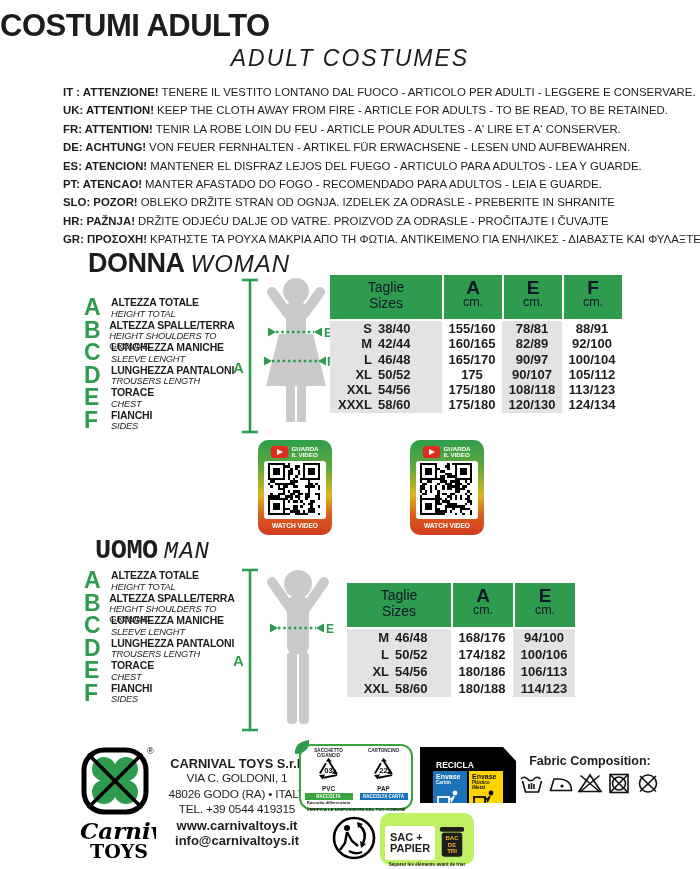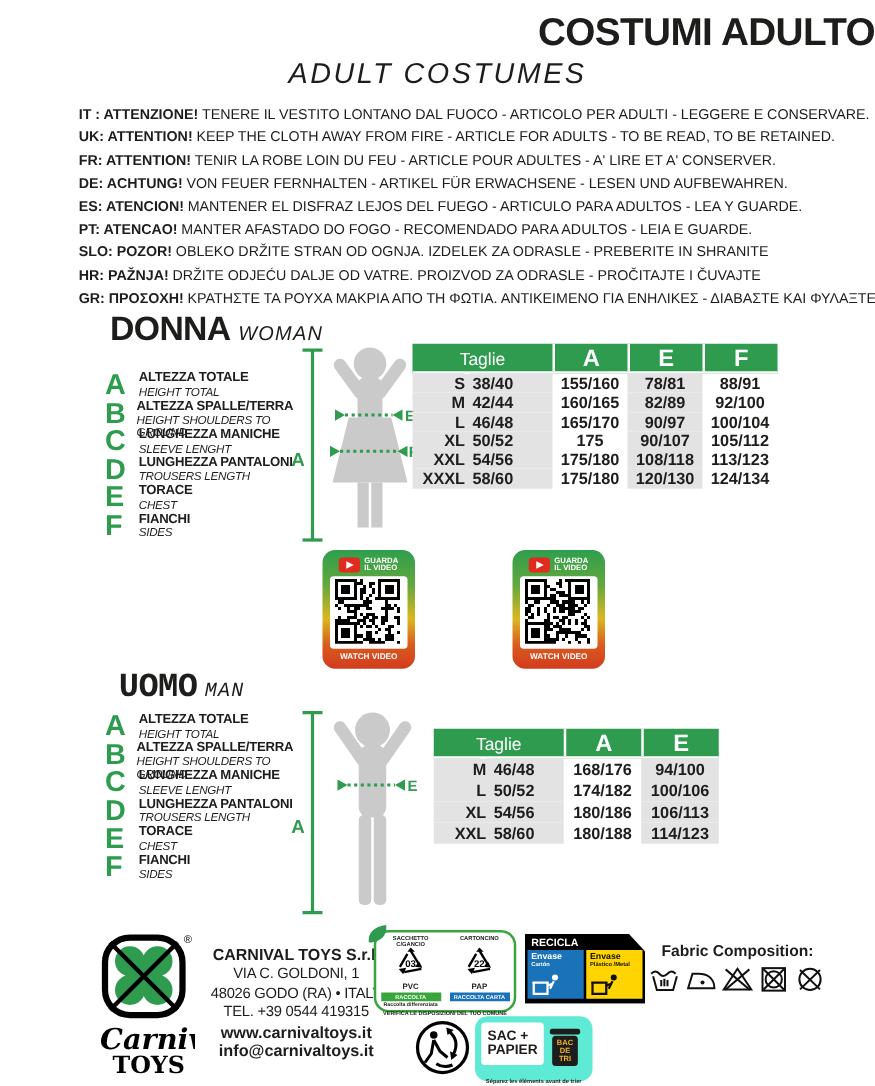--- a/index.html
+++ b/index.html
@@ -1,43 +1,43 @@
 <!DOCTYPE html>
 <html><head>
 <meta charset="utf-8">
 <style>
   html,body{margin:0;padding:0;background:#fff;}
   .page{position:relative;width:700px;height:869px;background:#fff;overflow:hidden;
         font-family:"Liberation Sans",sans-serif;color:#1d1d1b;}
   
-  .title{position:absolute;top:8px;left:0;width:700px;text-align:right;
+  .title{position:absolute;top:8px;left:0;width:700px;text-align:left;
          font-size:31px;font-weight:800;letter-spacing:-0.5px;}
   .subtitle{position:absolute;top:45px;left:0;width:700px;text-align:center;
             font-size:23px;font-style:italic;letter-spacing:2px;}
   
   .warnings{position:absolute;left:63px;top:83px;width:600px;font-size:11.4px;line-height:18.4px;}
   .wline{white-space:nowrap;}
   .wline b{font-weight:700;margin-right:3px;}
   
   .sec-head{position:absolute;font-size:27px;font-weight:800;letter-spacing:-0.5px;}
-  .sec-head .en{font-weight:400;font-style:italic;font-size:16px;letter-spacing:1px;margin-left:6px;}
+  .sec-head .en{font-weight:400;font-style:italic;font-size:24px;letter-spacing:1px;margin-left:6px;}
   
   .measures{position:absolute;left:84px;width:165px;}
   .mrow{display:flex;height:22.6px;}
   .m-letter{width:27px;font-size:23px;font-weight:800;color:#2e9b4f;line-height:21px;}
   .m-it{font-size:10.5px;font-weight:700;line-height:11.5px;letter-spacing:-0.2px;}
   .m-en{font-size:9.3px;font-style:italic;line-height:10px;letter-spacing:-0.2px;}
   
   .figure{position:absolute;}
   
   .sizetable{position:absolute;}
   .thead{display:grid;background:#2e9b4f;border-bottom:2px solid #fff;}
   .w-cols{grid-template-columns:112px 60px 60px 60px;}
   .m-cols{grid-template-columns:104px 62px 62px;}
-  .th{color:#ffffff;text-align:center;padding-top:4px;height:22px;box-sizing:border-box;border-left:2px solid #fff;}
+  .th{color:#0f172a;text-align:center;padding-top:4px;height:44px;box-sizing:border-box;border-left:2px solid #fff;}
   .th:first-child{border-left:none;}
   .th-sizes div{font-size:14px;line-height:16px;}
   .th-letter{font-size:19px;font-weight:700;line-height:17px;}
   .th-unit{font-size:12.5px;line-height:13px;}
   .trow{display:grid;}
   .w-row{height:15.3px;}
   .m-row{height:17px;}
   .td{font-size:13px;font-weight:700;text-align:center;line-height:15.3px;}
   .m-row .td{line-height:17px;}
   .c-gray{background:#e3e3e3;}
@@ -66,35 +66,35 @@
   .eco-col{width:50px;text-align:center;}
   .eco-label{font-size:4.6px;font-weight:700;line-height:5px;height:10px;}
   .eco-mat{font-size:6.3px;font-weight:700;line-height:6px;}
   .eco-badge{margin:1px auto 0;width:48px;height:7px;color:#fff;font-size:4.5px;font-weight:700;line-height:7px;}
   .badge-green{background:#3aa53c;}
   .badge-blue{background:#1a72b8;}
   .eco-sub{font-size:4.2px;font-weight:700;line-height:5px;}
   .eco-bottom{text-align:center;font-size:4.4px;font-weight:700;margin-top:2px;}
   .eco-leaf{position:absolute;left:-8px;top:-8px;}
   .recicla{position:absolute;left:420px;top:747px;width:96px;height:56px;background:#000;
-           clip-path:polygon(0 0,83px 0,96px 14px,96px 100%,0 100%);padding:2px;box-sizing:border-box;}
+           clip-path:polygon(0 0,83px 0,96px 14px,96px 100%,0 100%);padding:13px;box-sizing:border-box;}
   .recicla-title{color:#fff;font-size:8.5px;font-weight:700;line-height:11px;padding-left:3px;}
   .recicla-cells{display:flex;gap:2px;}
   .re-cell{width:45px;height:39px;box-sizing:border-box;padding:2px 0 0 3px;position:relative;}
   .re-blue{background:#1a72b8;color:#fff;}
   .re-yellow{background:#ffd400;color:#101010;}
   .re-l1{font-size:7px;font-weight:700;line-height:7px;}
   .re-l2{font-size:4.6px;font-weight:700;line-height:5px;}
   .re-icon{position:absolute;left:2px;bottom:1px;}
   .composition{position:absolute;left:498px;top:753px;width:184px;text-align:center;}
   .comp-line{font-size:12.5px;font-weight:800;line-height:16px;}
   .care-row{display:flex;justify-content:center;gap:3px;margin-top:3px;}
   .triman{position:absolute;left:332px;top:816px;}
-  .sac{position:absolute;left:380px;top:813px;width:94px;height:52px;background:#5eead4;border-radius:10px;
-       display:flex;align-items:flex-start;gap:3px;padding:5px;box-sizing:border-box;}
+  .sac{position:absolute;left:380px;top:813px;width:94px;height:52px;background:#bef264;border-radius:10px;
+       display:flex;align-items:flex-end;gap:3px;padding:5px;box-sizing:border-box;}
   .sac-white{background:#fff;border-radius:3px;width:50px;height:34px;display:flex;flex-direction:column;
              justify-content:center;padding-left:5px;font-weight:800;font-size:11px;line-height:11.5px;box-sizing:border-box;}
   .sac-caption{position:absolute;left:378px;top:862px;width:98px;font-size:4.6px;font-weight:700;text-align:center;}
   .madein{position:absolute;left:468px;top:824px;width:226px;text-align:center;
           font-size:24px;font-weight:800;font-style:italic;letter-spacing:-0.5px;}
   .logo{position:absolute;left:76px;top:744px;}
 </style>
 </head>
 <body>
 

